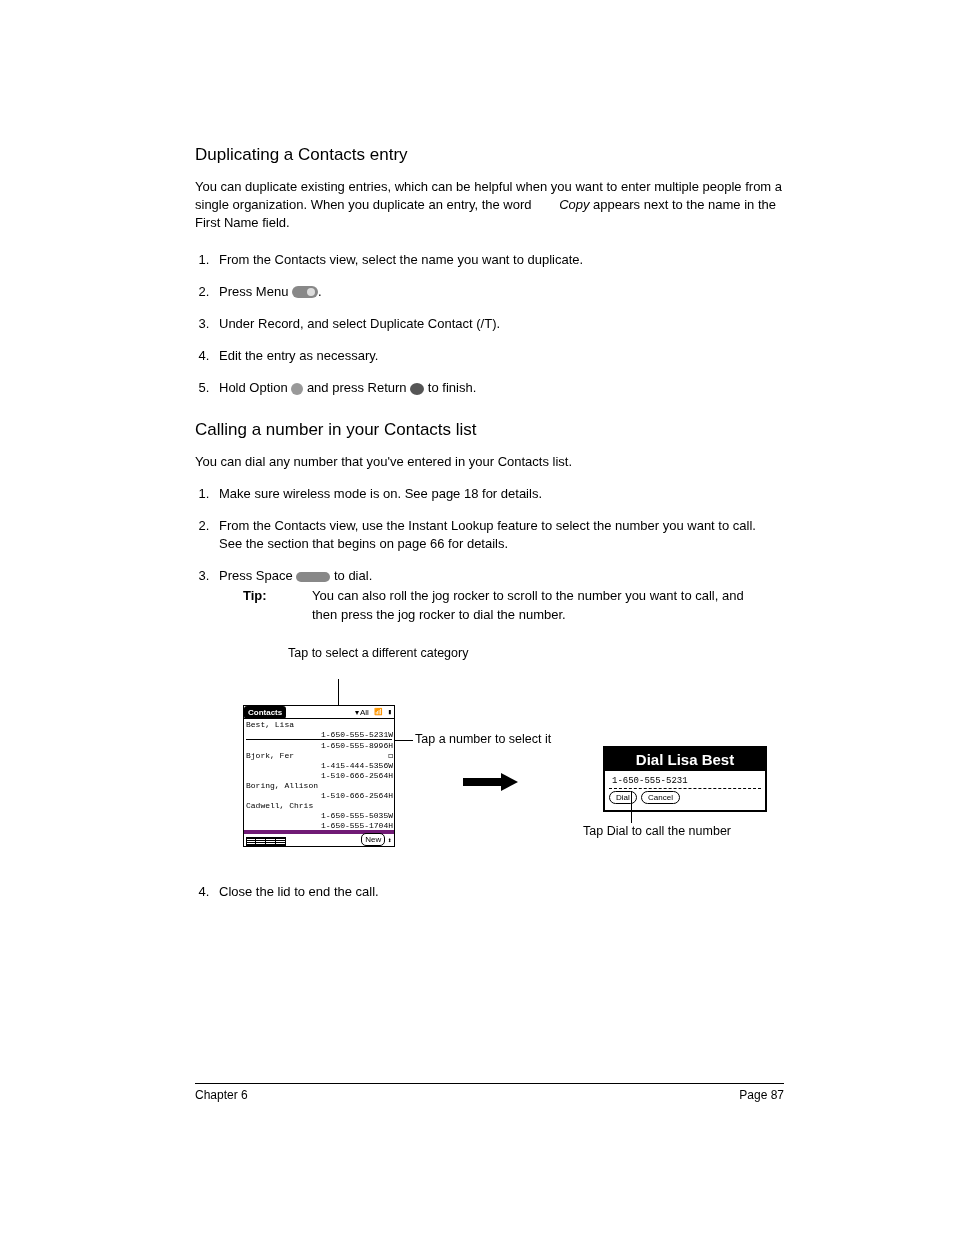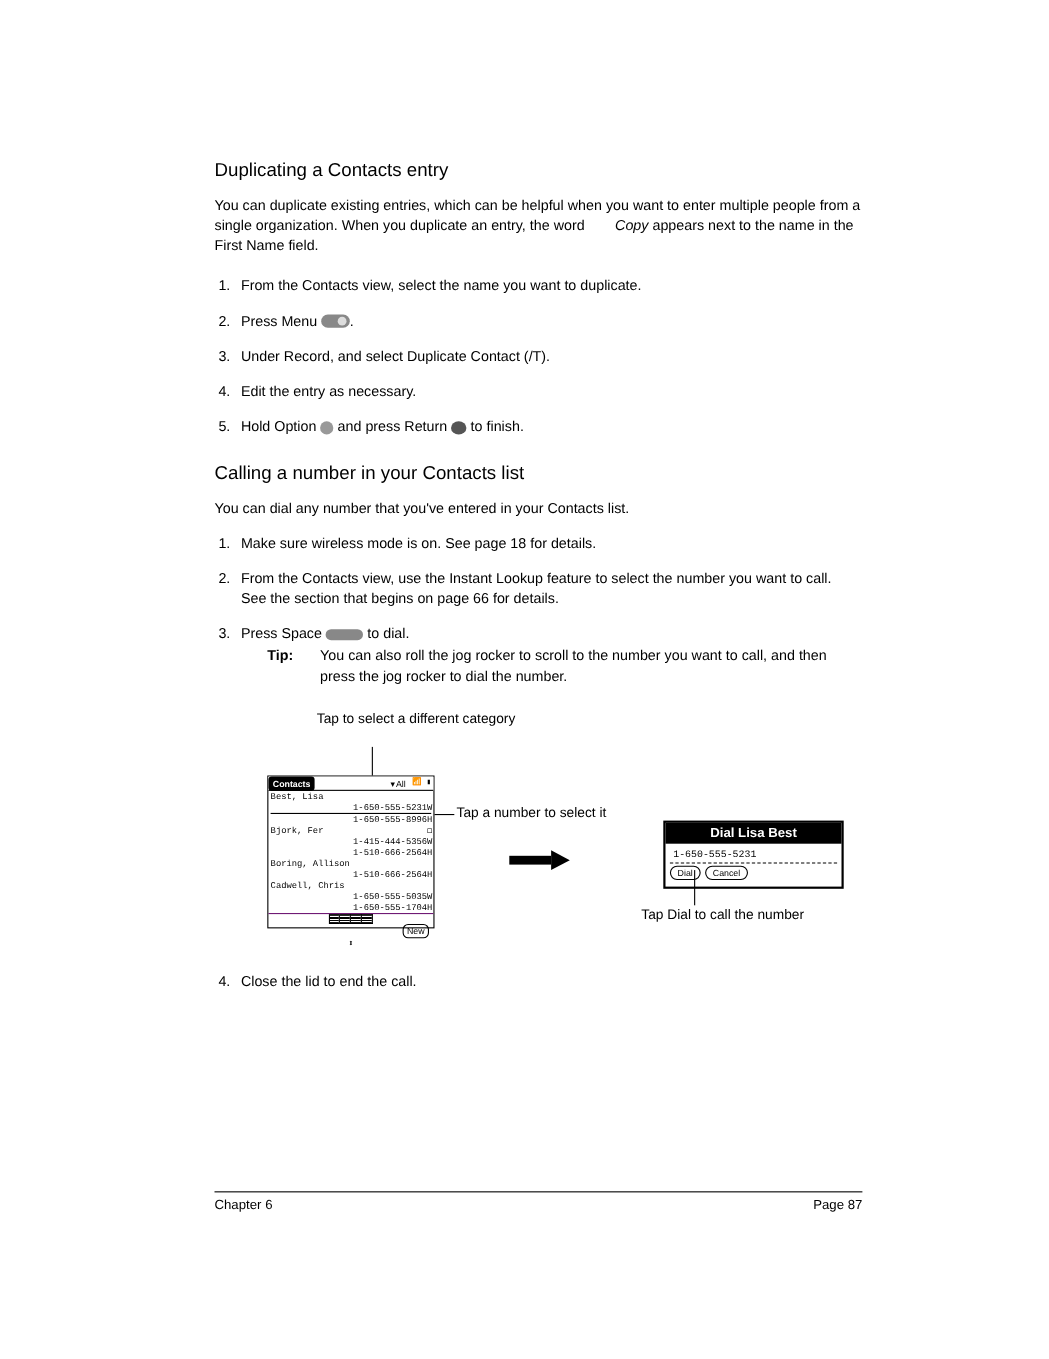--- a/index.html
+++ b/index.html
@@ -66,20 +66,21 @@
     width: 14px; height: 12px; border-radius: 50%;
     background: #555;
   }
   .btn-icon.space {
     width: 34px; height: 10px; border-radius: 6px;
     background: #888;
   }
   .tip-row {
     display: flex;
     margin: 2px 0 20px 24px;
+    gap: 21px;
   }
   .tip-label {
     font-weight: bold;
     width: 48px;
     flex-shrink: 0;
   }
   .tip-body {
     line-height: 1.45;
   }
   .italic {
@@ -147,25 +148,24 @@
     display: flex;
     padding: 0 1px;
     height: 10px;
     align-items: center;
   }
   .cs-name { flex: 1; padding-left: 1px; }
   .cs-num { text-align: left; }
   .cs-hr { height: 0; border-top: 1px solid #000; margin: 0 2px; }
   .cs-footer {
     display: flex;
-    border-top: 1px solid #701a75;
+    border-top: 4px solid #701a75;
     height: 12px;
-    align-items: center;
+    align-items: flex-end;
     padding: 0 2px;
-    flex-direction: column;
   }
   .cs-footer .icons {
     display: flex;
     gap: 0;
   }
   .cs-footer .icons span {
     width: 10px; height: 9px; border: 1px solid #000;
     border-left: none;
     display: inline-block;
     box-sizing: border-box;
@@ -217,21 +217,21 @@
     font-size: 8px;
     background: #fff;
     padding-bottom: 6px;
   }
   .ds-title {
     background: #000;
     color: #fff;
     font-weight: bold;
     text-align: center;
     padding: 1px 0;
-    font-size: 12px;
+    font-size: 15px;
   }
   .ds-num {
     font-family: "Courier New", monospace;
     font-size: 9px;
     padding: 2px 3px 0 3px;
     border-bottom: 1px dashed #000;
     margin: 2px 4px;
   }
   .ds-btns {
     margin: 2px 0 0 4px;

